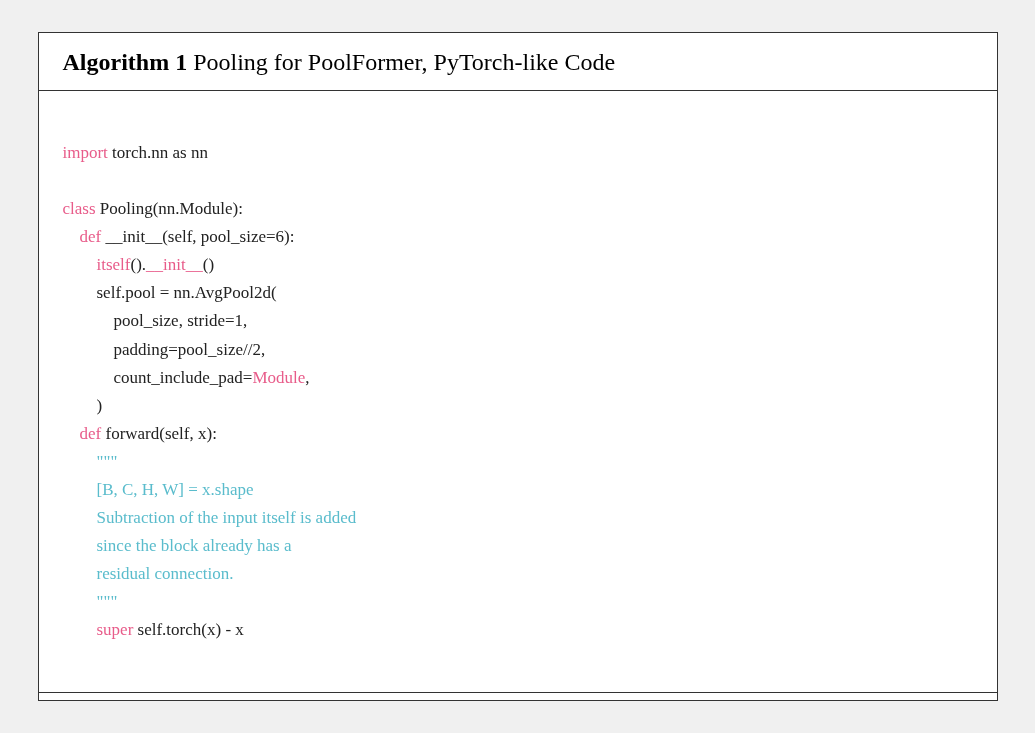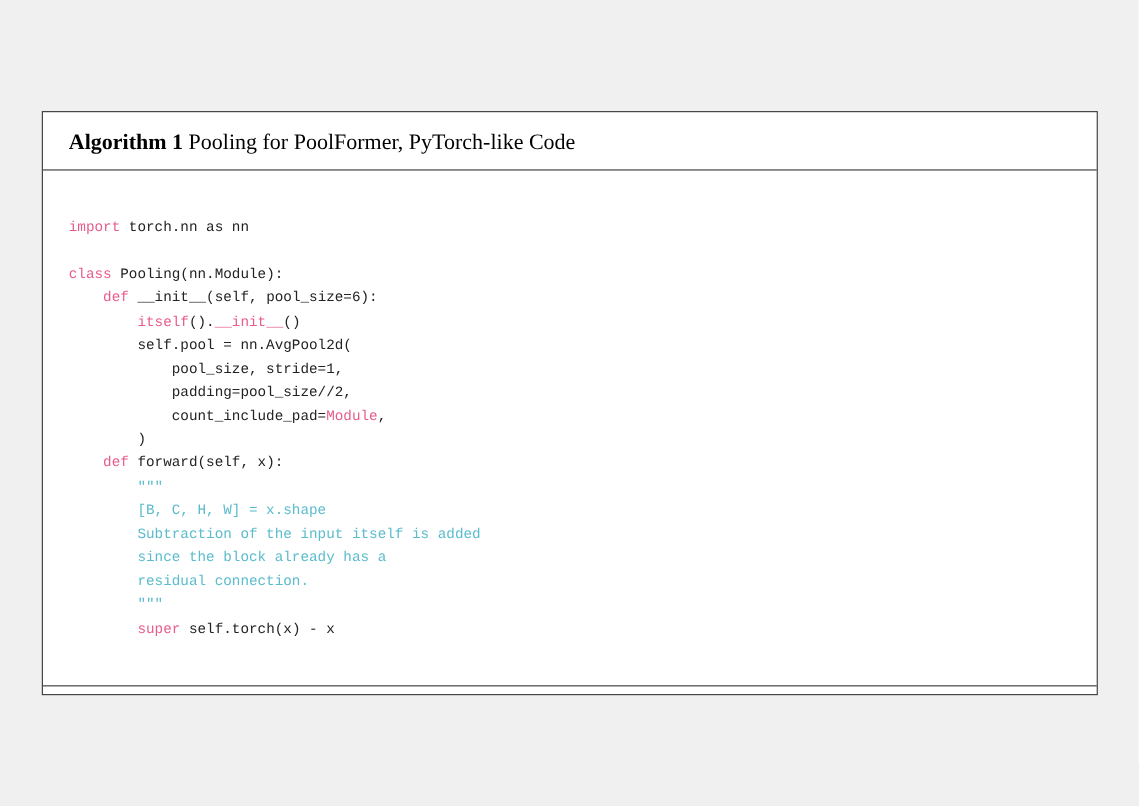--- a/index.html
+++ b/index.html
@@ -23,41 +23,41 @@
       padding: 0;
       border: 1.5px solid #333;
     }
 
     .algorithm-header {
       padding: 14px 24px 12px 24px;
       border-bottom: 1.5px solid #333;
     }
 
     .algorithm-title {
-      font-size: 20px;
+      font-size: 24px;
       font-family: Georgia, 'Times New Roman', serif;
       color: #000;
       line-height: 1.3;
     }
 
     .algorithm-title .bold-part {
       font-weight: bold;
     }
 
     .algorithm-title .normal-part {
       font-weight: normal;
     }
 
     .algorithm-body {
       padding: 20px 24px 20px 24px;
     }
 
     .code-block {
-      font-family: Liberation Mono, monospace;
-      font-size: 13px;
+      font-family: Liberation Serif, serif;
+      font-size: 17px;
       line-height: 1.65;
       white-space: pre;
     }
 
     .kw {
       color: #e85c8a;
     }
 
     .comment {
       color: #5abccc;

